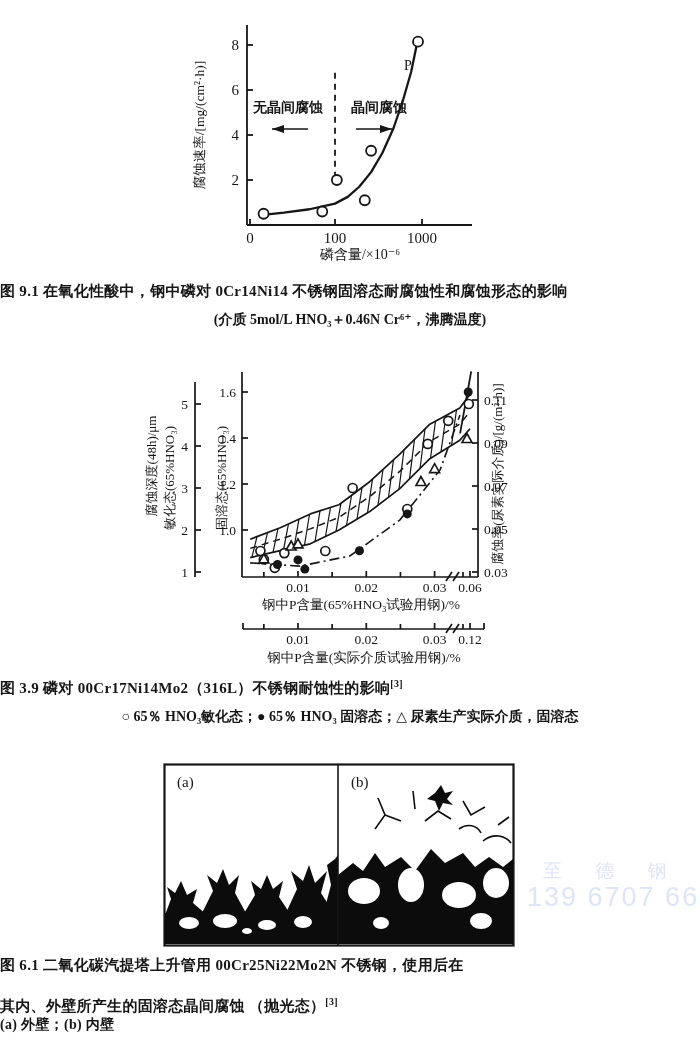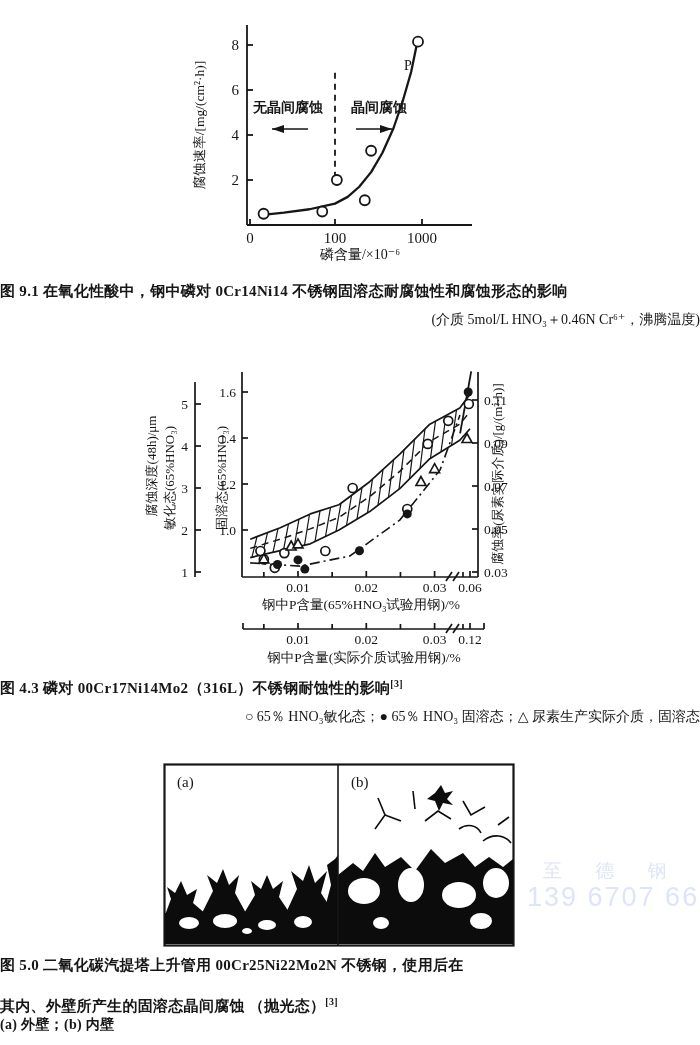--- a/index.html
+++ b/index.html
@@ -1,20 +1,20 @@
 <!DOCTYPE html>
 <html><head>
 <meta charset="utf-8">
 <style>
   html,body{margin:0;padding:0;}
   body{width:700px;height:1045px;position:relative;background:#ffffff;overflow:hidden;
        font-family:"Liberation Serif","DejaVu Serif",serif;color:#161616;}
   .abs{position:absolute;}
   .caption{width:700px;font-weight:700;font-size:15px;letter-spacing:.3px;}
-  .subcap{width:700px;text-align:right;font-weight:400;font-size:14px;}
+  .subcap{width:700px;text-align:center;font-weight:700;font-size:14px;}
   svg text{font-family:"Liberation Serif","DejaVu Serif",serif;fill:#161616;}
   .wm{color:#dfe5f8;font-family:"Liberation Sans","DejaVu Sans",sans-serif;user-select:none;}
   sup{font-size:10px;}
 </style>
 </head>
 <body>
 
 <svg id="chart1" class="abs" style="left:180px;top:12px" width="340" height="255">
   <text x="24" y="113" font-size="13.5" text-anchor="middle" transform="rotate(-90 24 113)">腐蚀速率/[mg/(cm²·h)]</text>
   <text x="180" y="247" font-size="14" text-anchor="middle">磷含量/×10⁻⁶</text>
@@ -186,21 +186,21 @@
         <path d="M123.85,187.9 L128.85,196.9 L118.85,196.9 Z" fill="#fff" stroke="#161616" stroke-width="1.6"></path>
         <path d="M151.17,175 L156.17,184 L146.17,184 Z" fill="#fff" stroke="#161616" stroke-width="1.6"></path>
         <path d="M158,172.85000000000002 L163,181.85000000000002 L153,181.85000000000002 Z" fill="#fff" stroke="#161616" stroke-width="1.6"></path>
         <path d="M280.94,110.5 L285.94,119.5 L275.94,119.5 Z" fill="#fff" stroke="#161616" stroke-width="1.6"></path>
         <path d="M294.59999999999997,97.6 L299.59999999999997,106.6 L289.59999999999997,106.6 Z" fill="#fff" stroke="#161616" stroke-width="1.6"></path>
         <path d="M327,67.49999999999999 L332,76.49999999999999 L322,76.49999999999999 Z" fill="#fff" stroke="#161616" stroke-width="1.6"></path>
       </g>
     </g>
 </svg>
 
-<div class="abs caption" style="top:678px"><span>图 4.3  磷对 00Cr17Ni14Mo2（316L）不锈钢耐蚀性的影响</span><sup>[3]</sup></div>
+<div class="abs caption" style="top:678px"><span>图 3.9  磷对 00Cr17Ni14Mo2（316L）不锈钢耐蚀性的影响</span><sup>[3]</sup></div>
 <div class="abs subcap" style="top:708px;font-size:14px">○ 65％ HNO₃敏化态；● 65％ HNO₃  固溶态；△ 尿素生产实际介质，固溶态</div>
 
 <svg class="abs" style="left:163px;top:763px" width="352" height="184">
   <rect x="1.5" y="1.5" width="349" height="181" fill="#ffffff" stroke="#161616" stroke-width="2.2"></rect>
 
   <g>
     <rect x="2" y="150" width="173" height="31" fill="#0c0c0c"></rect>
     <path fill="#0c0c0c" d="M2,152 L8,136 L4,124 L12,130 L18,118 L24,132 L34,126 L30,140 L44,152 Z"></path>
     <path fill="#0c0c0c" d="M38,152 L50,128 L44,112 L54,120 L60,106 L66,122 L76,112 L72,130 L84,152 Z"></path>
     <path fill="#0c0c0c" d="M80,152 L92,132 L88,118 L98,126 L104,112 L110,126 L120,118 L116,134 L128,152 Z"></path>
@@ -234,15 +234,15 @@
     <path fill="#0c0c0c" d="M272,30 L278,22 L282,30 L290,28 L284,36 L290,42 L280,40 L276,48 L272,38 L264,36 Z"></path>
   </g>
   <line x1="175" y1="2" x2="175" y2="182" stroke="#161616" stroke-width="1.6"></line>
   <text x="14" y="24" font-size="15">(a)</text>
   <text x="188" y="24" font-size="15">(b)</text>
 </svg>
 
 <div class="abs wm" style="left: 543px; top: 858px; font-size: 19px; letter-spacing: 14px; white-space: nowrap; color: rgb(223, 229, 248);">至 德 钢 业</div>
 <div class="abs wm" style="left: 527px; top: 882px; font-size: 27px; letter-spacing: 2px; white-space: nowrap; color: rgb(223, 229, 248);">139 6707 6667</div>
 
-<div class="abs caption" style="top:956px">图 5.0  二氧化碳汽提塔上升管用 00Cr25Ni22Mo2N 不锈钢，使用后在</div>
+<div class="abs caption" style="top:956px">图 6.1  二氧化碳汽提塔上升管用 00Cr25Ni22Mo2N 不锈钢，使用后在</div>
 <div class="abs caption" style="top:996px"><span>其内、外壁所产生的固溶态晶间腐蚀 （抛光态）</span><sup>[3]</sup></div>
 <div class="abs caption" style="top:1016px;font-size:14px">(a) 外壁；(b) 内壁</div>
 
 </body></html>

